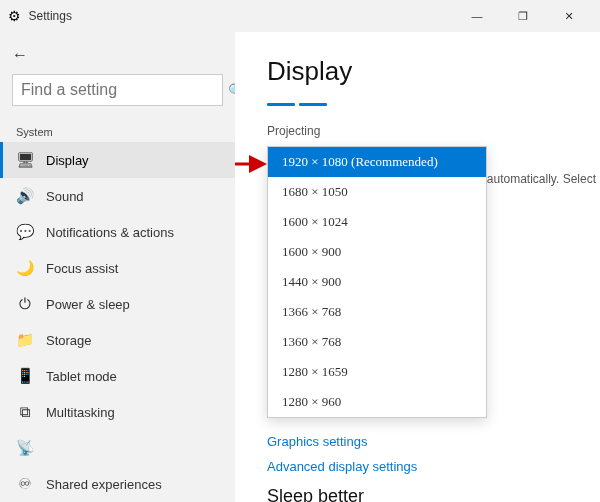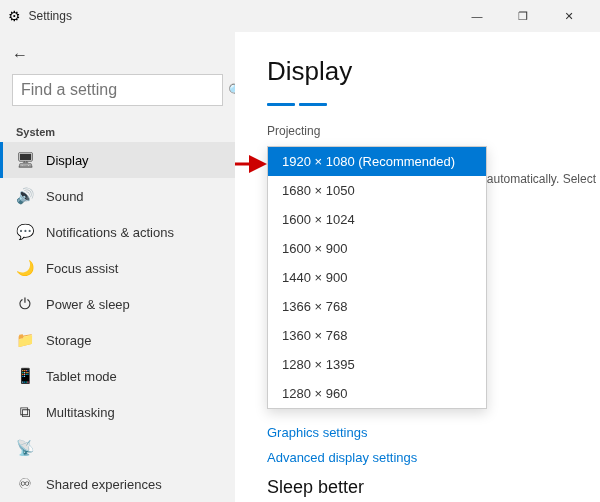--- a/index.html
+++ b/index.html
@@ -86,21 +86,21 @@
       flex: 1;
       font-size: 16px;
       color: #333;
       background: transparent;
     }
     .search-icon-svg { color: #666; font-size: 13px; }
 
     .section-label {
       padding: 8px 16px 4px 16px;
       font-size: 11px;
-      font-weight: 700;
+      font-weight: 400;
       color: #444;
       text-transform: none;
     }
     .nav-item {
       display: flex;
       align-items: center;
       padding: 9px 16px;
       cursor: pointer;
       gap: 12px;
       color: #333;
@@ -262,40 +262,40 @@
 
   <div class="content">
     <div class="page-title">Display</div>
     <div class="underline-bar">
       <div class="underline-dot"></div>
       <div class="underline-dot"></div>
     </div>
 
     <div class="section-heading">Projecting</div>
 
-    <div class="dropdown-wrapper" style="position:relative;">
+    <div class="dropdown-wrapper" style="position:relative;font-family:Liberation Serif, serif;">
 
       <svg class="red-arrow" viewBox="0 0 70 28" xmlns="http://www.w3.org/2000/svg" style="position:absolute;left:-72px;top:4px;width:72px;height:28px;">
         <defs>
           <marker id="arrowhead" markerWidth="6" markerHeight="6" refX="3" refY="3" orient="auto">
             <polygon points="0 0, 6 3, 0 6" fill="#cc0000"></polygon>
           </marker>
         </defs>
         <line x1="4" y1="14" x2="62" y2="14" stroke="#cc0000" stroke-width="3" marker-end="url(#arrowhead)"></line>
       </svg>
 
       <div class="dropdown-list" id="resolution-list">
           <div class="dropdown-item selected">1920 × 1080 (Recommended)</div>
           <div class="dropdown-item">1680 × 1050</div>
           <div class="dropdown-item">1600 × 1024</div>
           <div class="dropdown-item">1600 × 900</div>
           <div class="dropdown-item">1440 × 900</div>
           <div class="dropdown-item">1366 × 768</div>
           <div class="dropdown-item">1360 × 768</div>
-          <div class="dropdown-item">1280 × 1395</div>
+          <div class="dropdown-item">1280 × 1659</div>
           <div class="dropdown-item">1280 × 960</div>
         </div>
     </div>
 
     <a class="link-text">Graphics settings</a>
     <a class="link-text">Advanced display settings</a>
 
     <div class="sleep-section">
       <div class="sleep-title">Sleep better</div>
 

